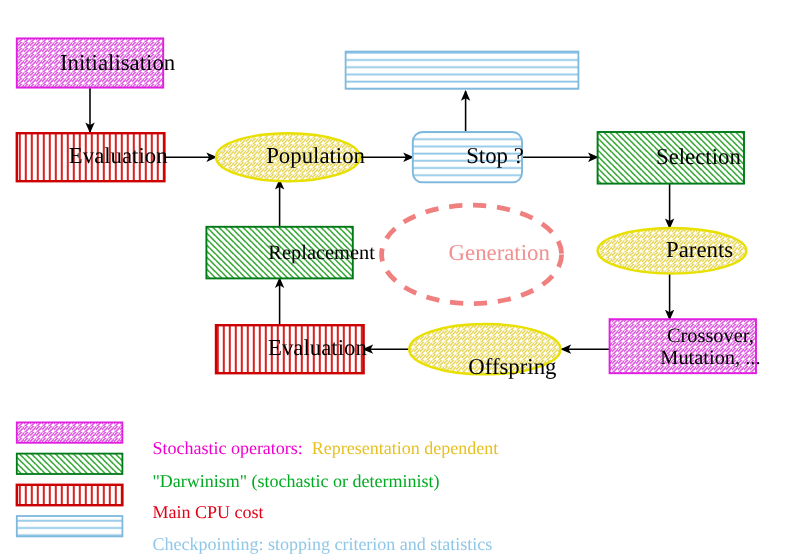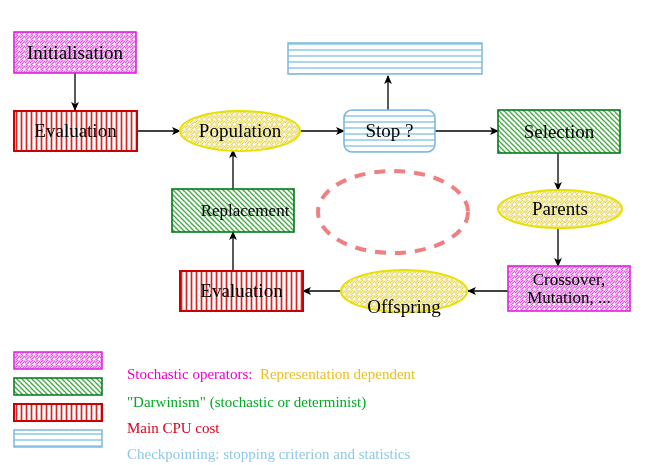--- a/index.html
+++ b/index.html
@@ -27,20 +27,21 @@
   .node-label {
     position: absolute;
     display: flex;
     align-items: center;
     justify-content: center;
     text-align: right;
     color: #000000;
     line-height: 1.05;
     pointer-events: none;
     white-space: pre;
+    padding-left: 23px;
   }
   .lbl-big   { font-size: 19px; }
   .lbl-mid   { font-size: 17px; margin-left: 12px; }
   .lbl-small { font-size: 17px; }
 
   .legend-text {
     position: absolute;
     font-size: 15px;
     white-space: pre;
   }
@@ -157,20 +158,21 @@
     <span class="lbl-small">Crossover,</span>
     <span class="lbl-small">Mutation, ...</span>
   </div>
 
   <div class="node-label lbl-big" style="left:341px; top:271px; width:126px; height:40px;margin-top:16px;">Offspring</div>
 
   <div class="node-label lbl-big" style="left:180px; top:271px; width:123px; height:40px;">Evaluation</div>
 
   <div class="node-label lbl-mid" style="left:172px; top:189px; width:122px; height:43px;">Replacement</div>
 
+  <div class="node-label lbl-big" style="left:318px; top:192px; width:150px; height:40px; color:#f29090;">Generation</div>
 
   <div class="legend-text" style="left:112px; top:349px;">
     <span class="seg-a" style="color:#ee00cc;">Stochastic operators:</span><span class="seg-b" style="color:#e8c020;">  Representation dependent</span>
   </div>
 
   <div class="legend-text" style="left:112px; top:377px;">
     <span class="seg-a" style="color:#00aa22;">"Darwinism" (stochastic or determinist)</span>
   </div>
 
   <div class="legend-text" style="left:112px; top:403px;">

